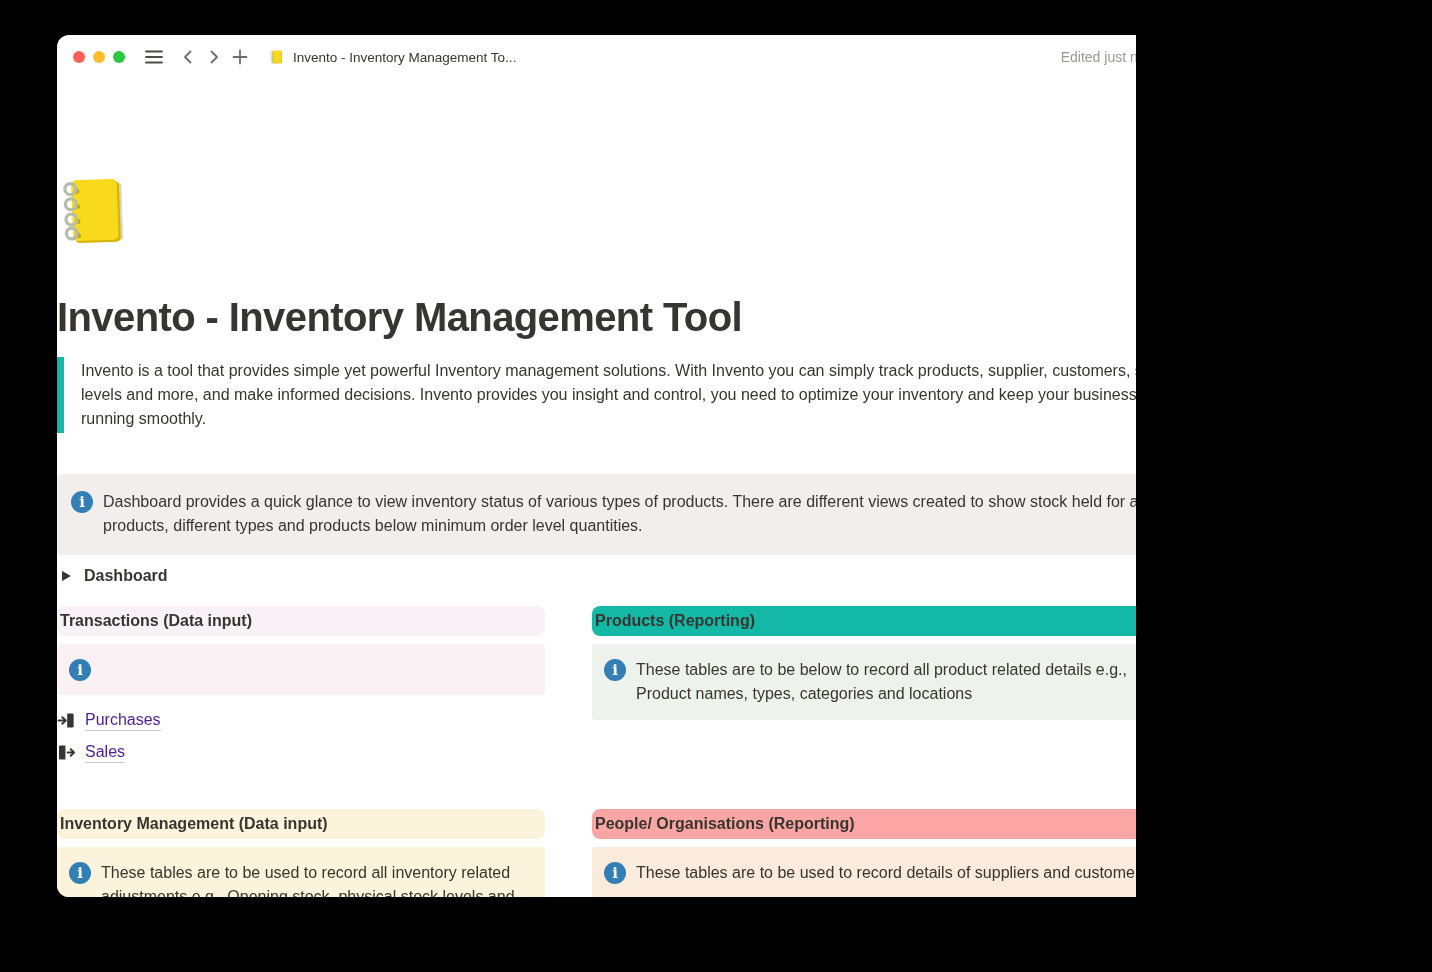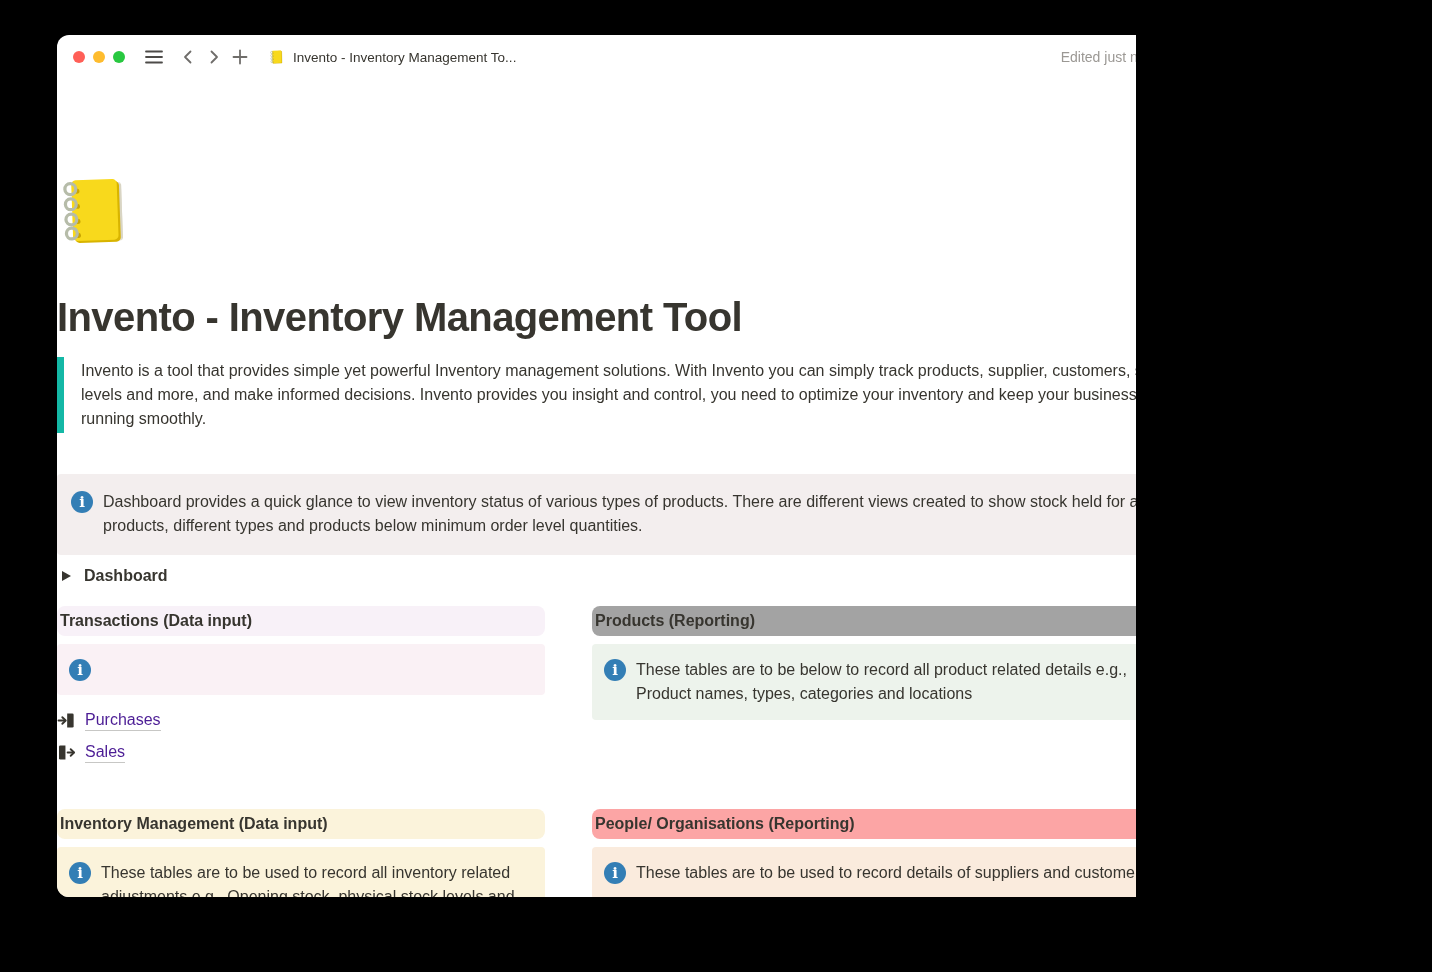--- a/index.html
+++ b/index.html
@@ -52,21 +52,21 @@
     font-family:"DejaVu Serif", serif; font-weight:700; font-size:15px; font-style:normal; }
 
   .toggle-row { margin-top:11px; height:20px; display:flex; align-items:center; gap:13px; padding-left:5px; }
   .toggle-triangle { width:0; height:0; border-left:9px solid #37352f; border-top:5.5px solid transparent; border-bottom:5.5px solid transparent; }
   .toggle-label { font-size:16px; font-weight:600; color:#37352f; }
 
   .columns { margin-top:20px; display:grid; grid-template-columns:488px 593px; column-gap:47px; row-gap:36px; }
 
   .section-heading { border-radius:8px; padding:4px 4px 4px 3px; font-size:16px; line-height:22px; font-weight:700; color:#37352f; margin-bottom:8px; }
   .hbg-pink   { background:#f8f1f8; }
-  .hbg-green  { background:#a3a3a3; }
+  .hbg-green  { background:#14b8a6; }
   .hbg-yellow { background:#fbf3db; }
   .hbg-orange { background:#fca5a5; }
   .section .callout { padding:14px 16px 14px 12px; }
 
   .links { margin-top:14px; }
   .link-row { display:flex; align-items:center; gap:9px; height:22px; margin-bottom:10px; cursor:default; }
   .link-row svg { flex:0 0 auto; }
   .link-label { font-size:16px; font-weight:500; color:#4c1d95; line-height:19px; border-bottom:1px solid rgba(55,53,47,.28); padding-bottom:1px; }
 
   .help-btn { position:absolute; right:16px; bottom:13px; width:37px; height:37px; border-radius:50%;

